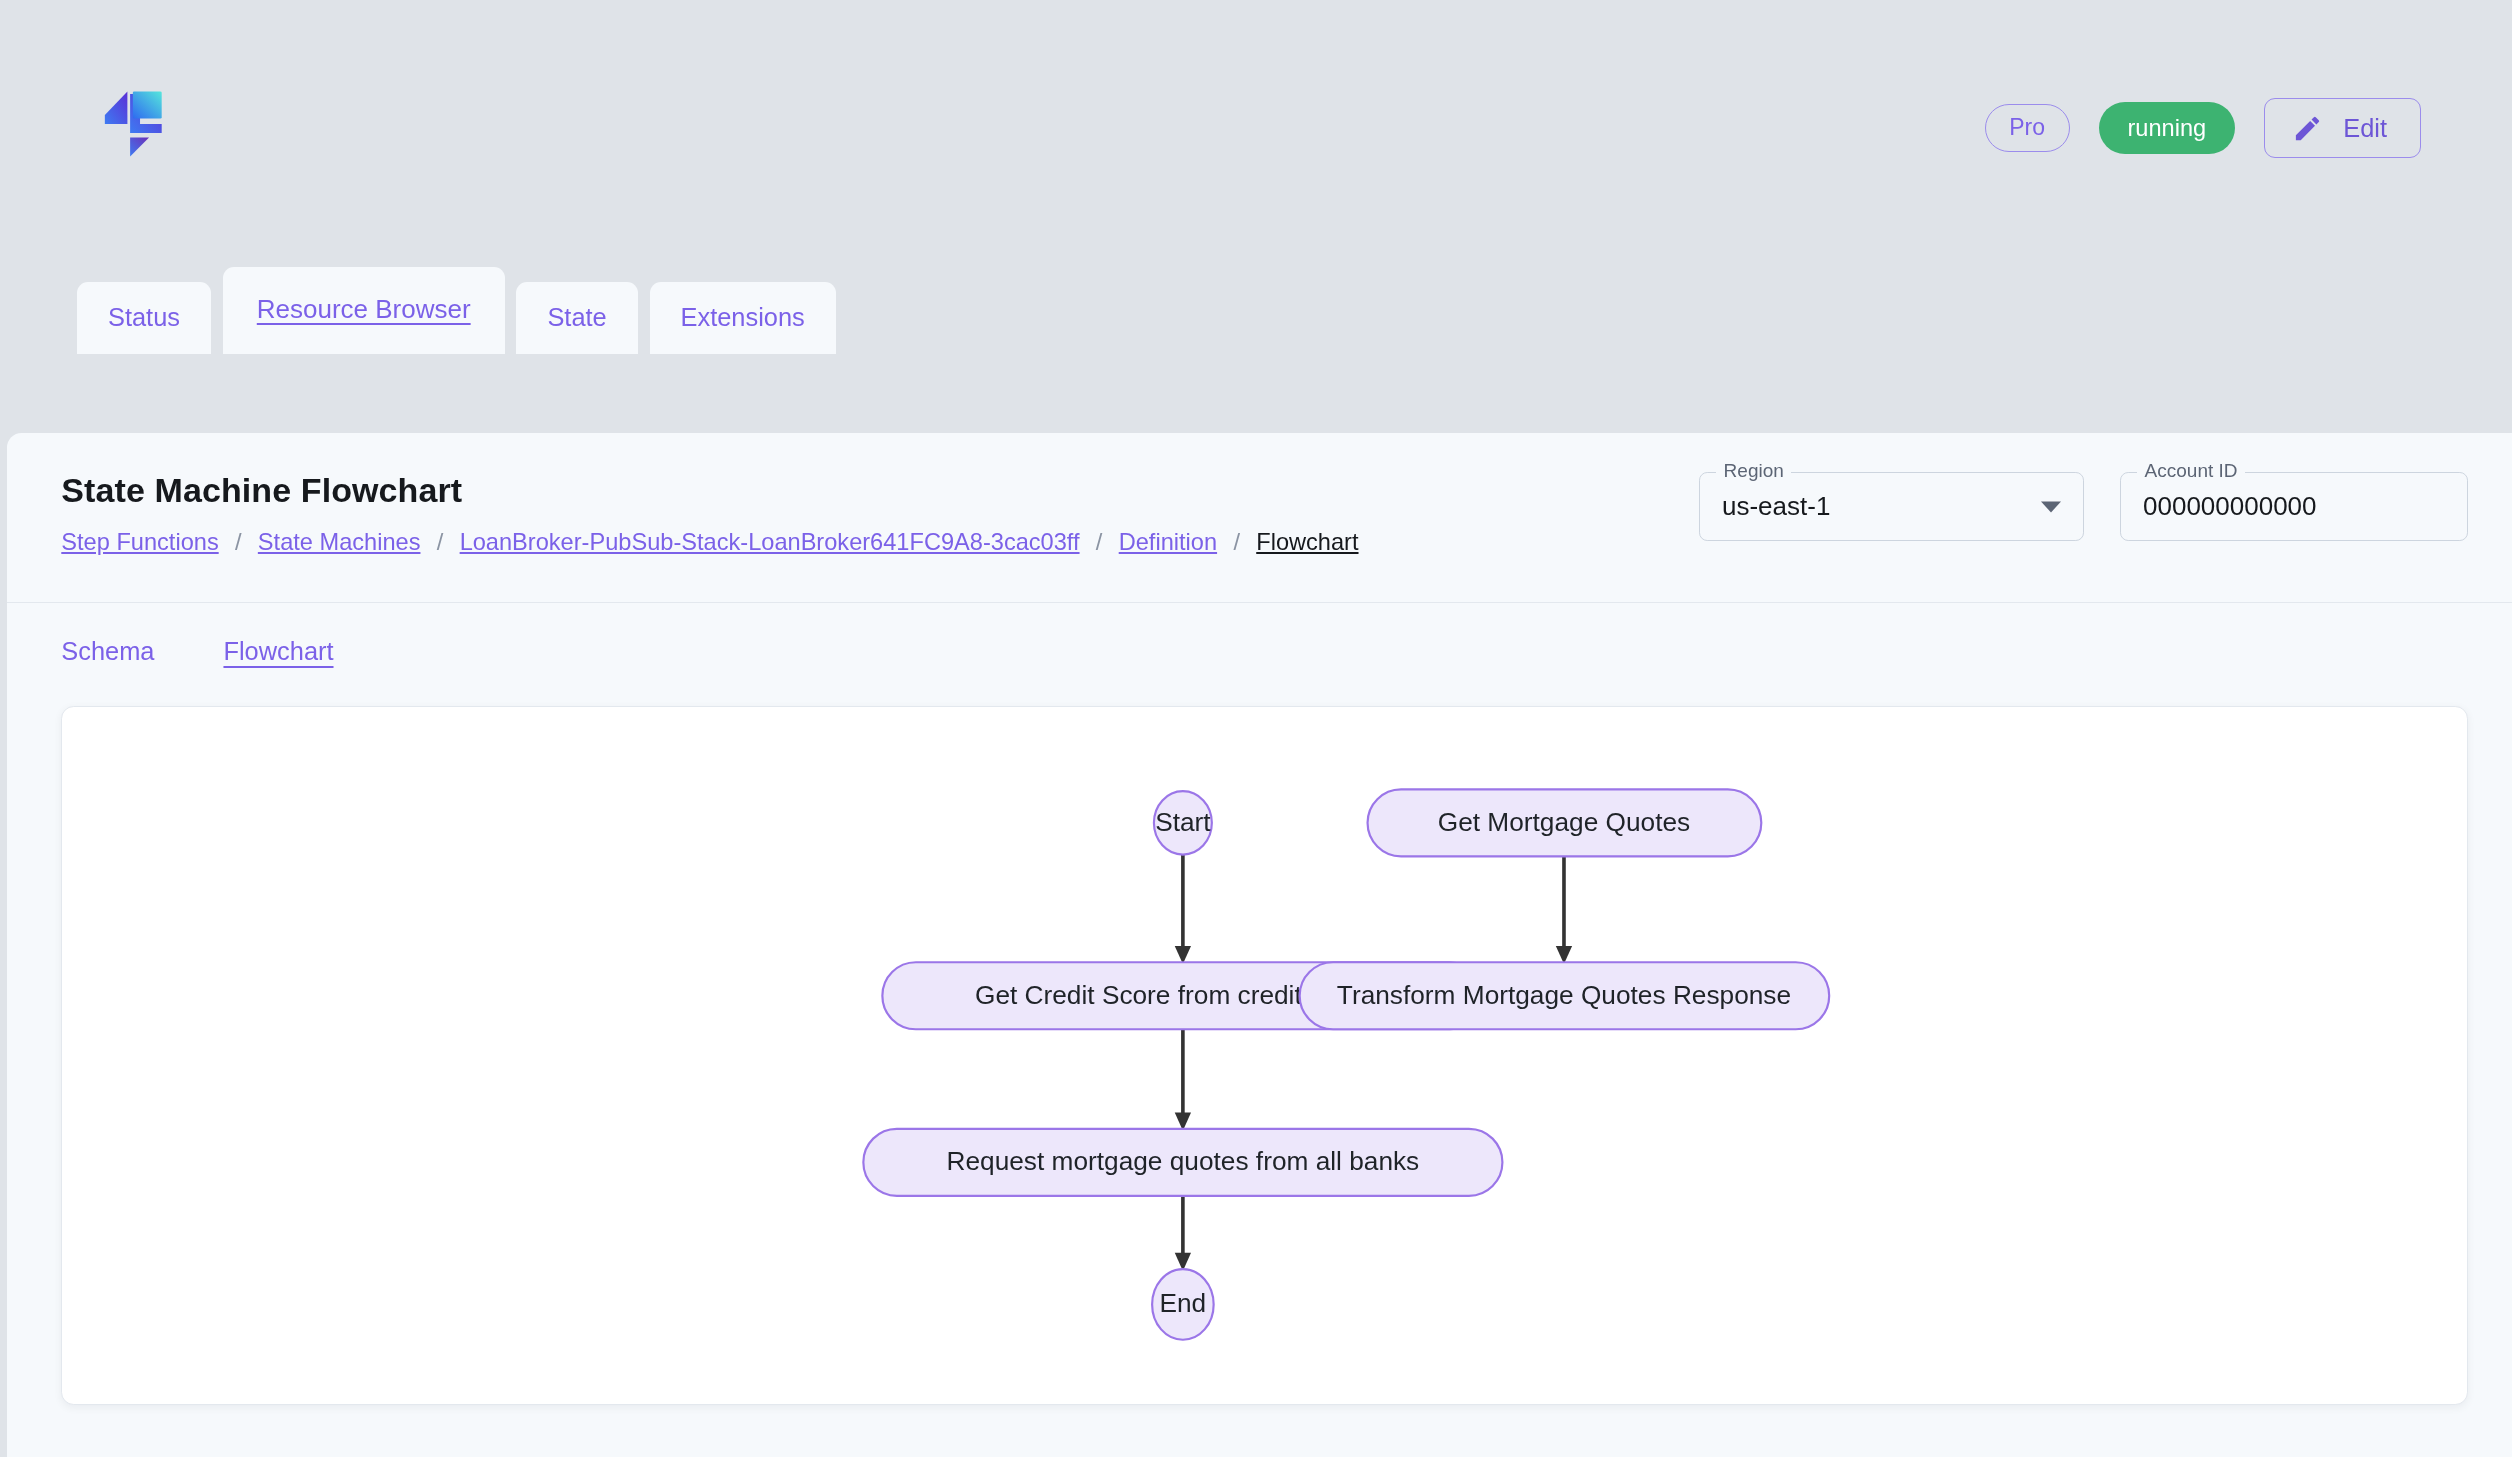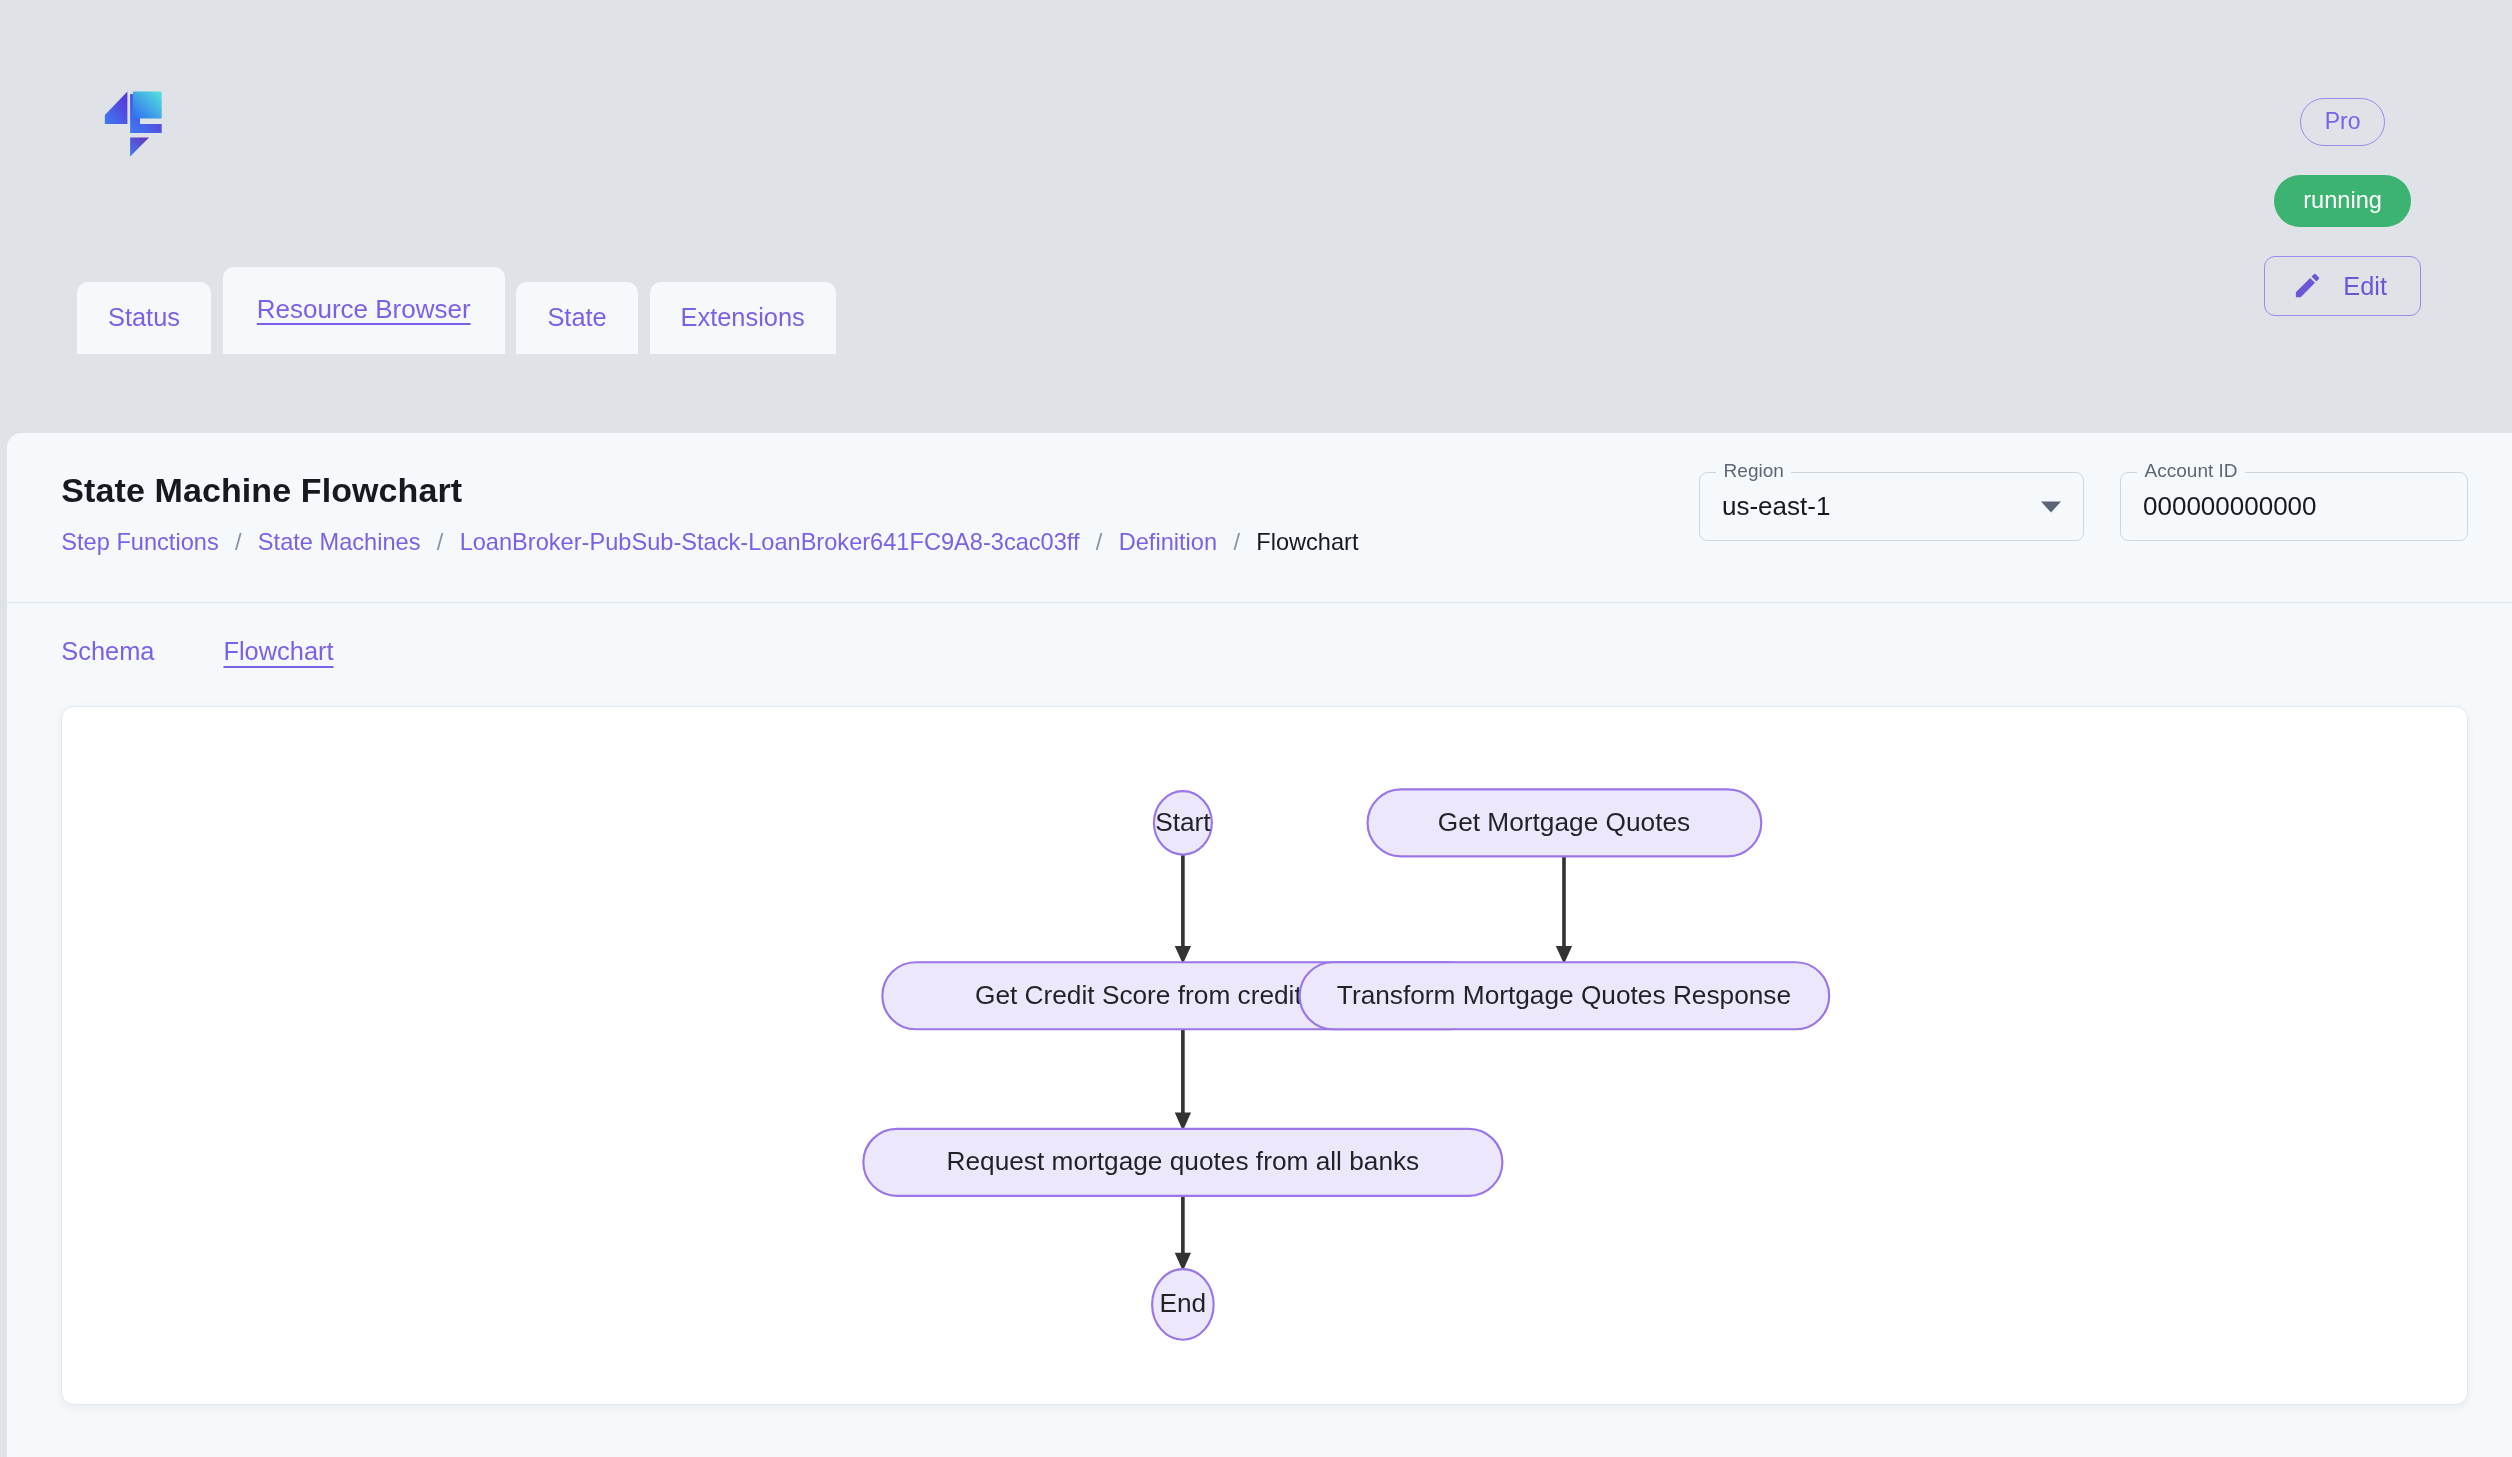--- a/index.html
+++ b/index.html
@@ -68,21 +68,20 @@
   }
 
   
   .header-actions {
     position: absolute;
     top: 98px;
     right: 91px;
     display: flex;
     align-items: center;
     gap: 29px;
-    flex-direction: column;
   }
 
   .pro-badge {
     border: 1.8px solid #9B8CEC;
     color: #7B61E8;
     background: transparent;
     border-radius: 31px;
     font-size: 23px;
     padding: 9px 23.6px;
     line-height: 1.2;
@@ -174,20 +173,21 @@
     display: flex;
     align-items: center;
     font-size: 23.6px;
     line-height: 1.2;
     flex-wrap: nowrap;
   }
   .crumb {
     color: #7B61E8;
     cursor: pointer;
     white-space: nowrap;
+    text-decoration: underline;
   }
   .crumb.current {
     color: #16191D;
     cursor: default;
     font-weight: normal;
   }
   .crumb-sep {
     color: #8B94A3;
     margin: 0 16.3px;
     user-select: none;

